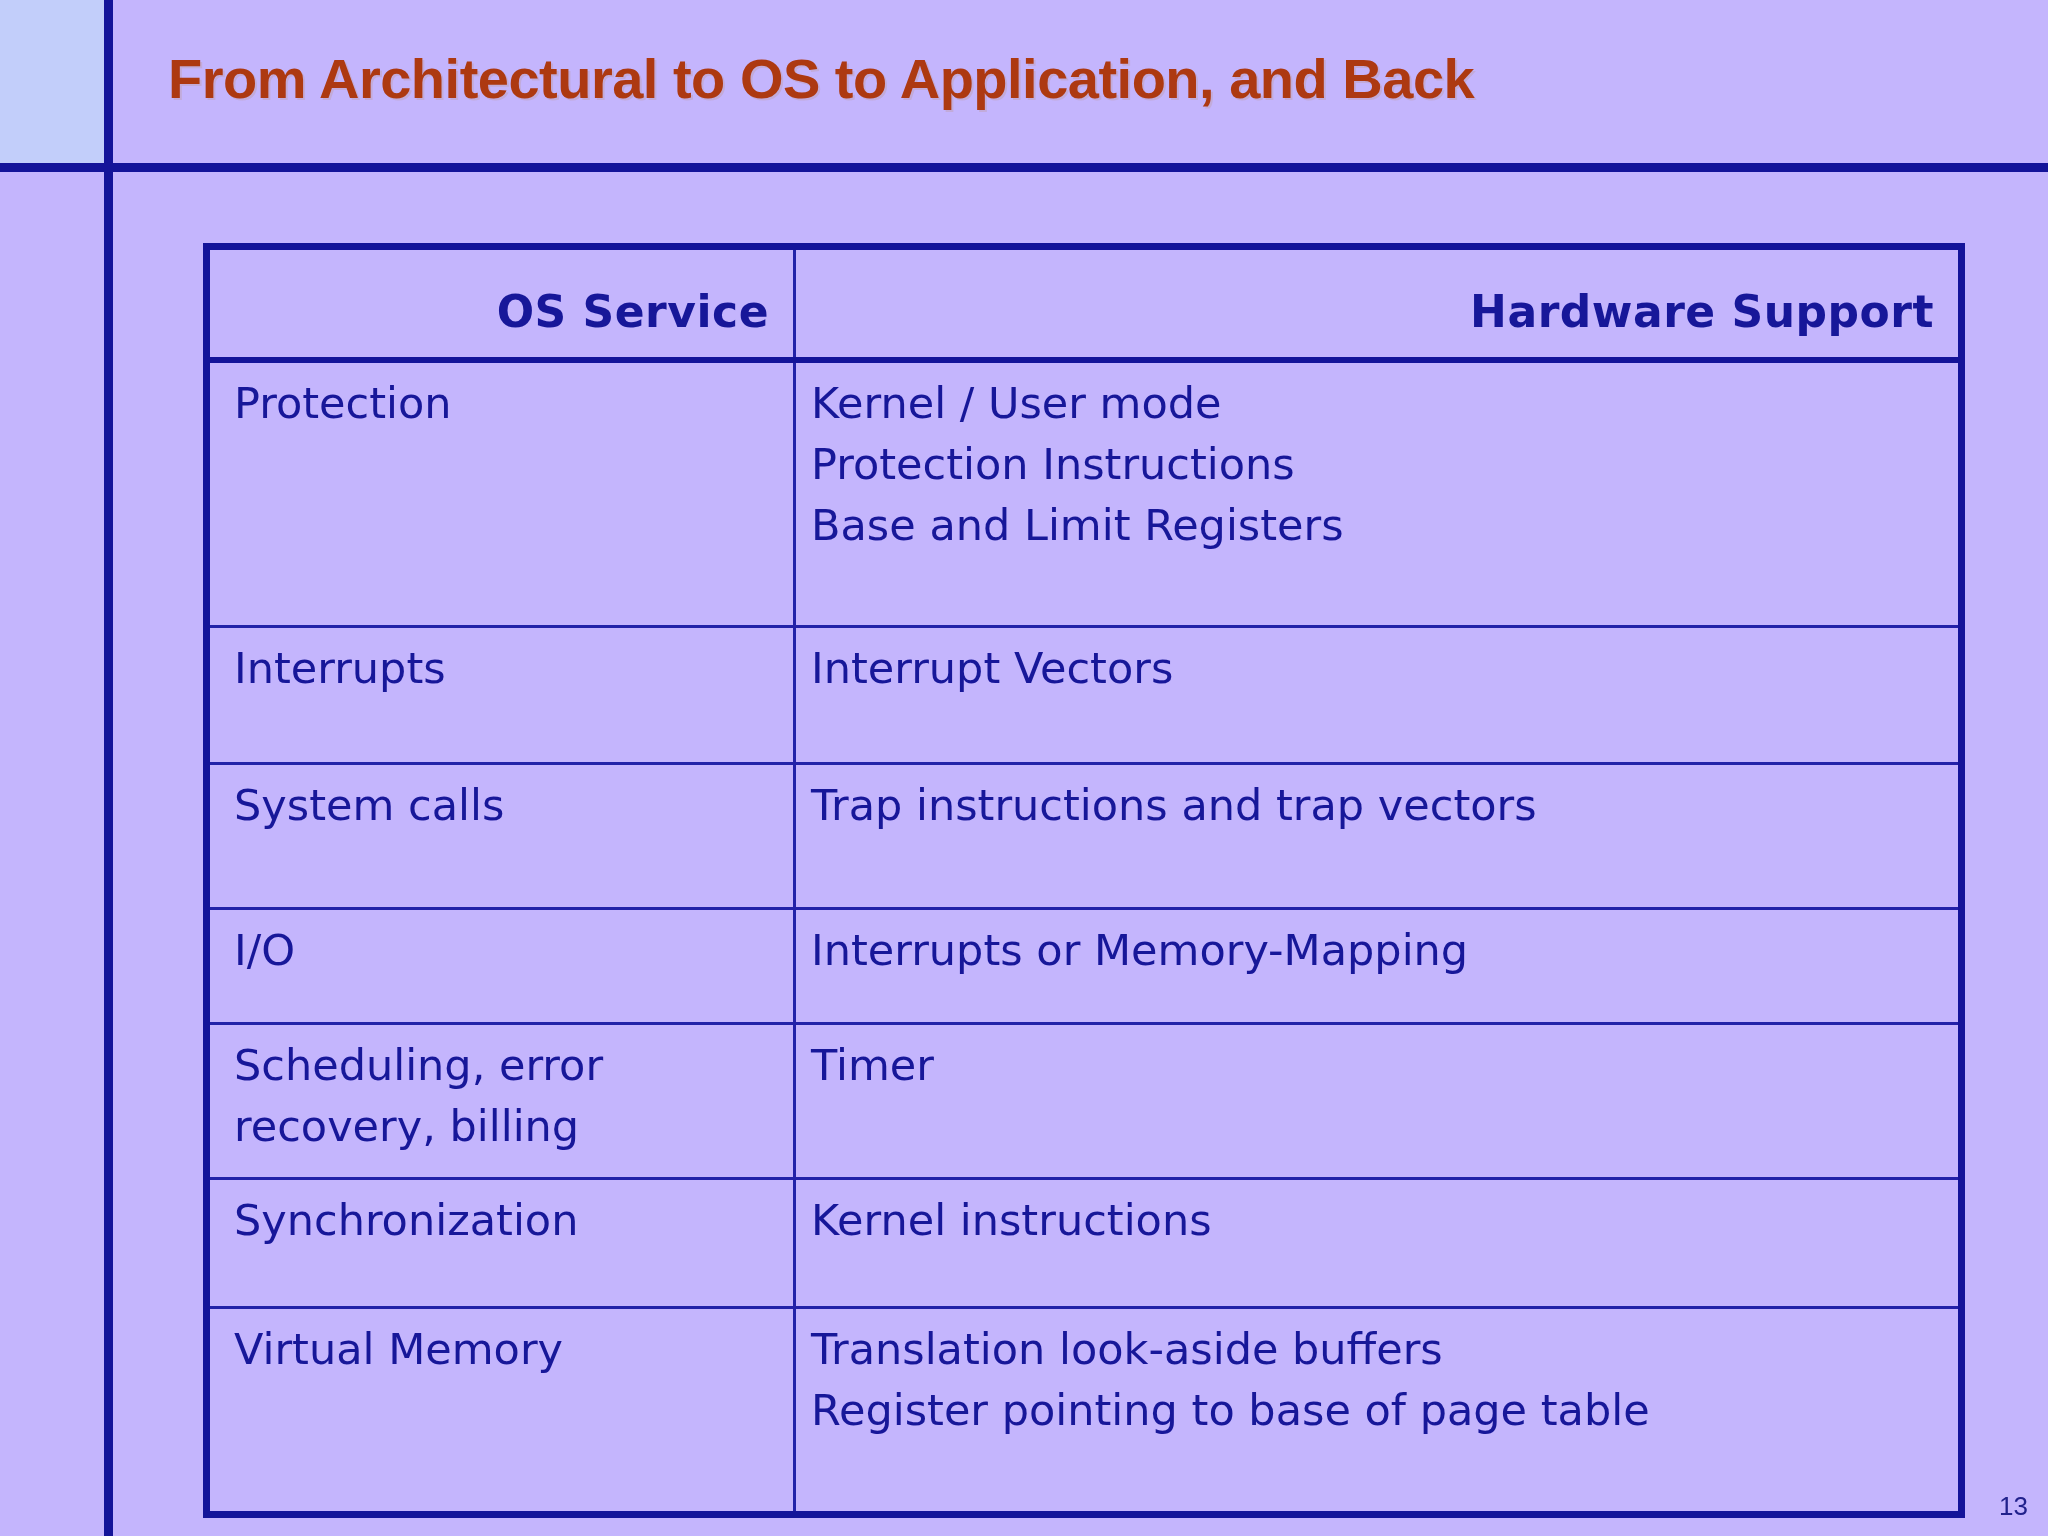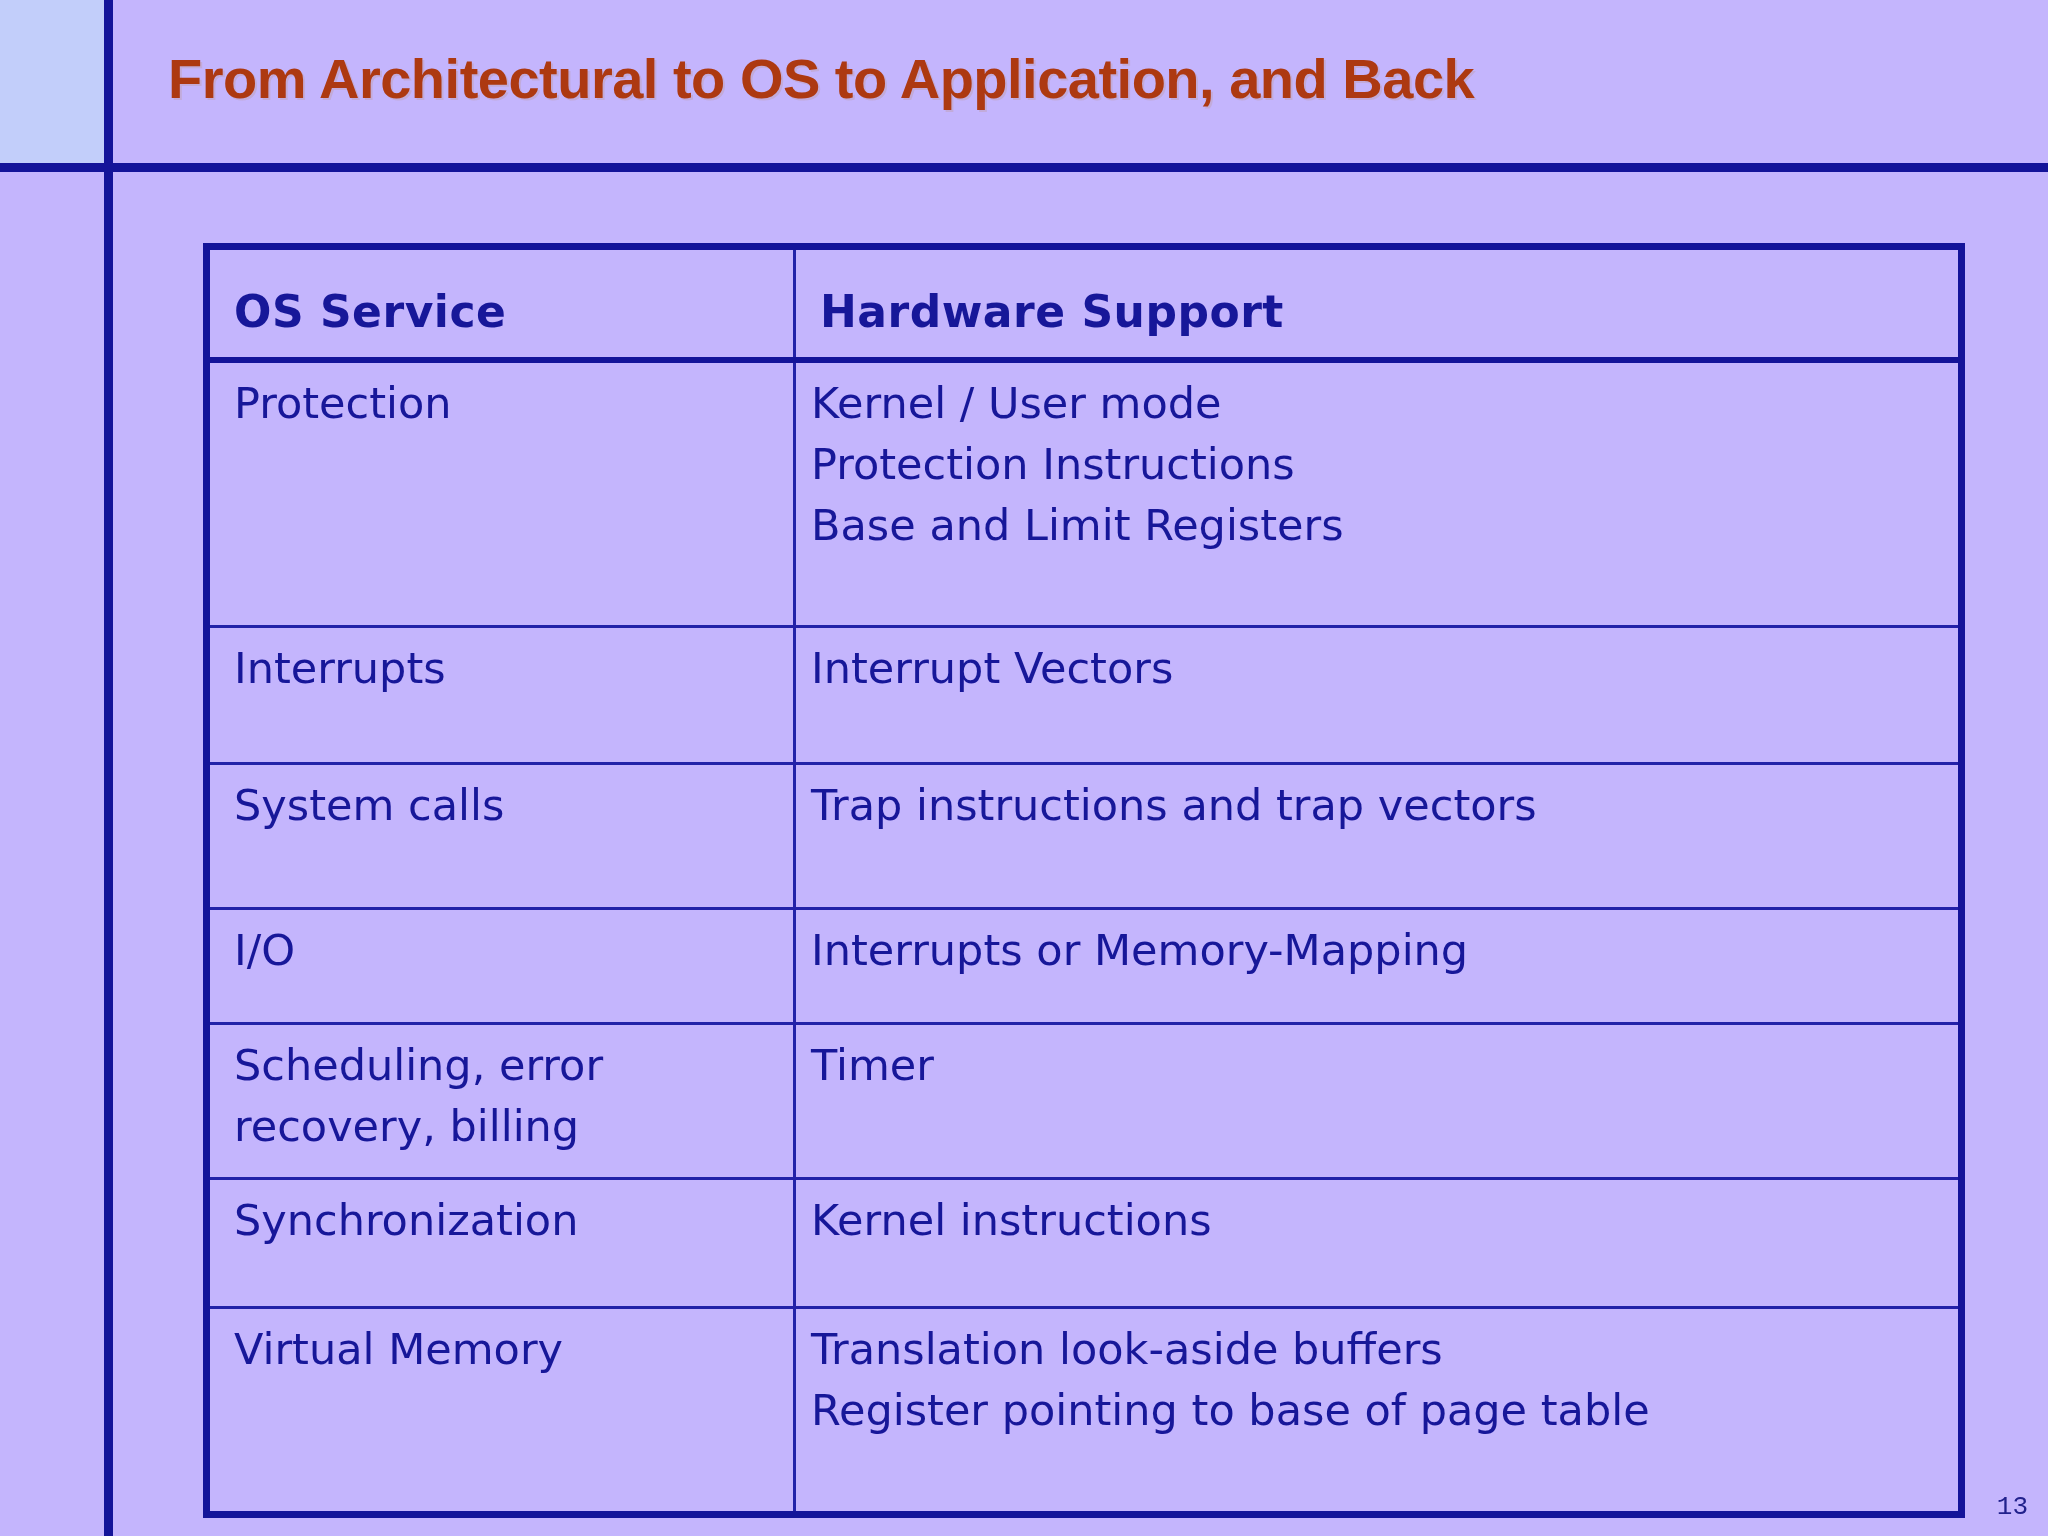--- a/index.html
+++ b/index.html
@@ -95,20 +95,21 @@
     border: 7px solid #141499;
   }
   .os-table tr.header-row th {
     border-top: none;
     border-bottom: 6px solid #141499;
     font-weight: bold;
     font-size: 44px;
     padding-top: 36px;
     padding-bottom: 20px;
     letter-spacing: 0.5px;
+    text-align: right;
   }
   .os-table tr.header-row th.svc { border-left: none; }
   .os-table tr.header-row th.hw  { border-right: none; }
 
   .os-table td.svc { border-left: none; }
   .os-table td.hw  { border-right: none; padding-left: 15px; }
   .os-table tr:last-child td { border-bottom: none; }
 
   .cell-line {
     font-size: 43px;
@@ -124,21 +125,21 @@
   .r-io td           { height: 86px; }
   .r-sched td        { height: 126px; }
   .r-sync td         { height: 100px; }
   .r-vm td           { height: 176px; }
 
   
   .page-number {
     position: absolute;
     right: 20px;
     bottom: 14px;
-    font-family: Liberation Mono, monospace;
+    font-family: Liberation Sans, sans-serif;
     font-size: 26px;
     color: #21218c;
     margin-top: 9px;
   }
 </style>
 </head>
 <body>
 
 <div class="slide-root">
 

